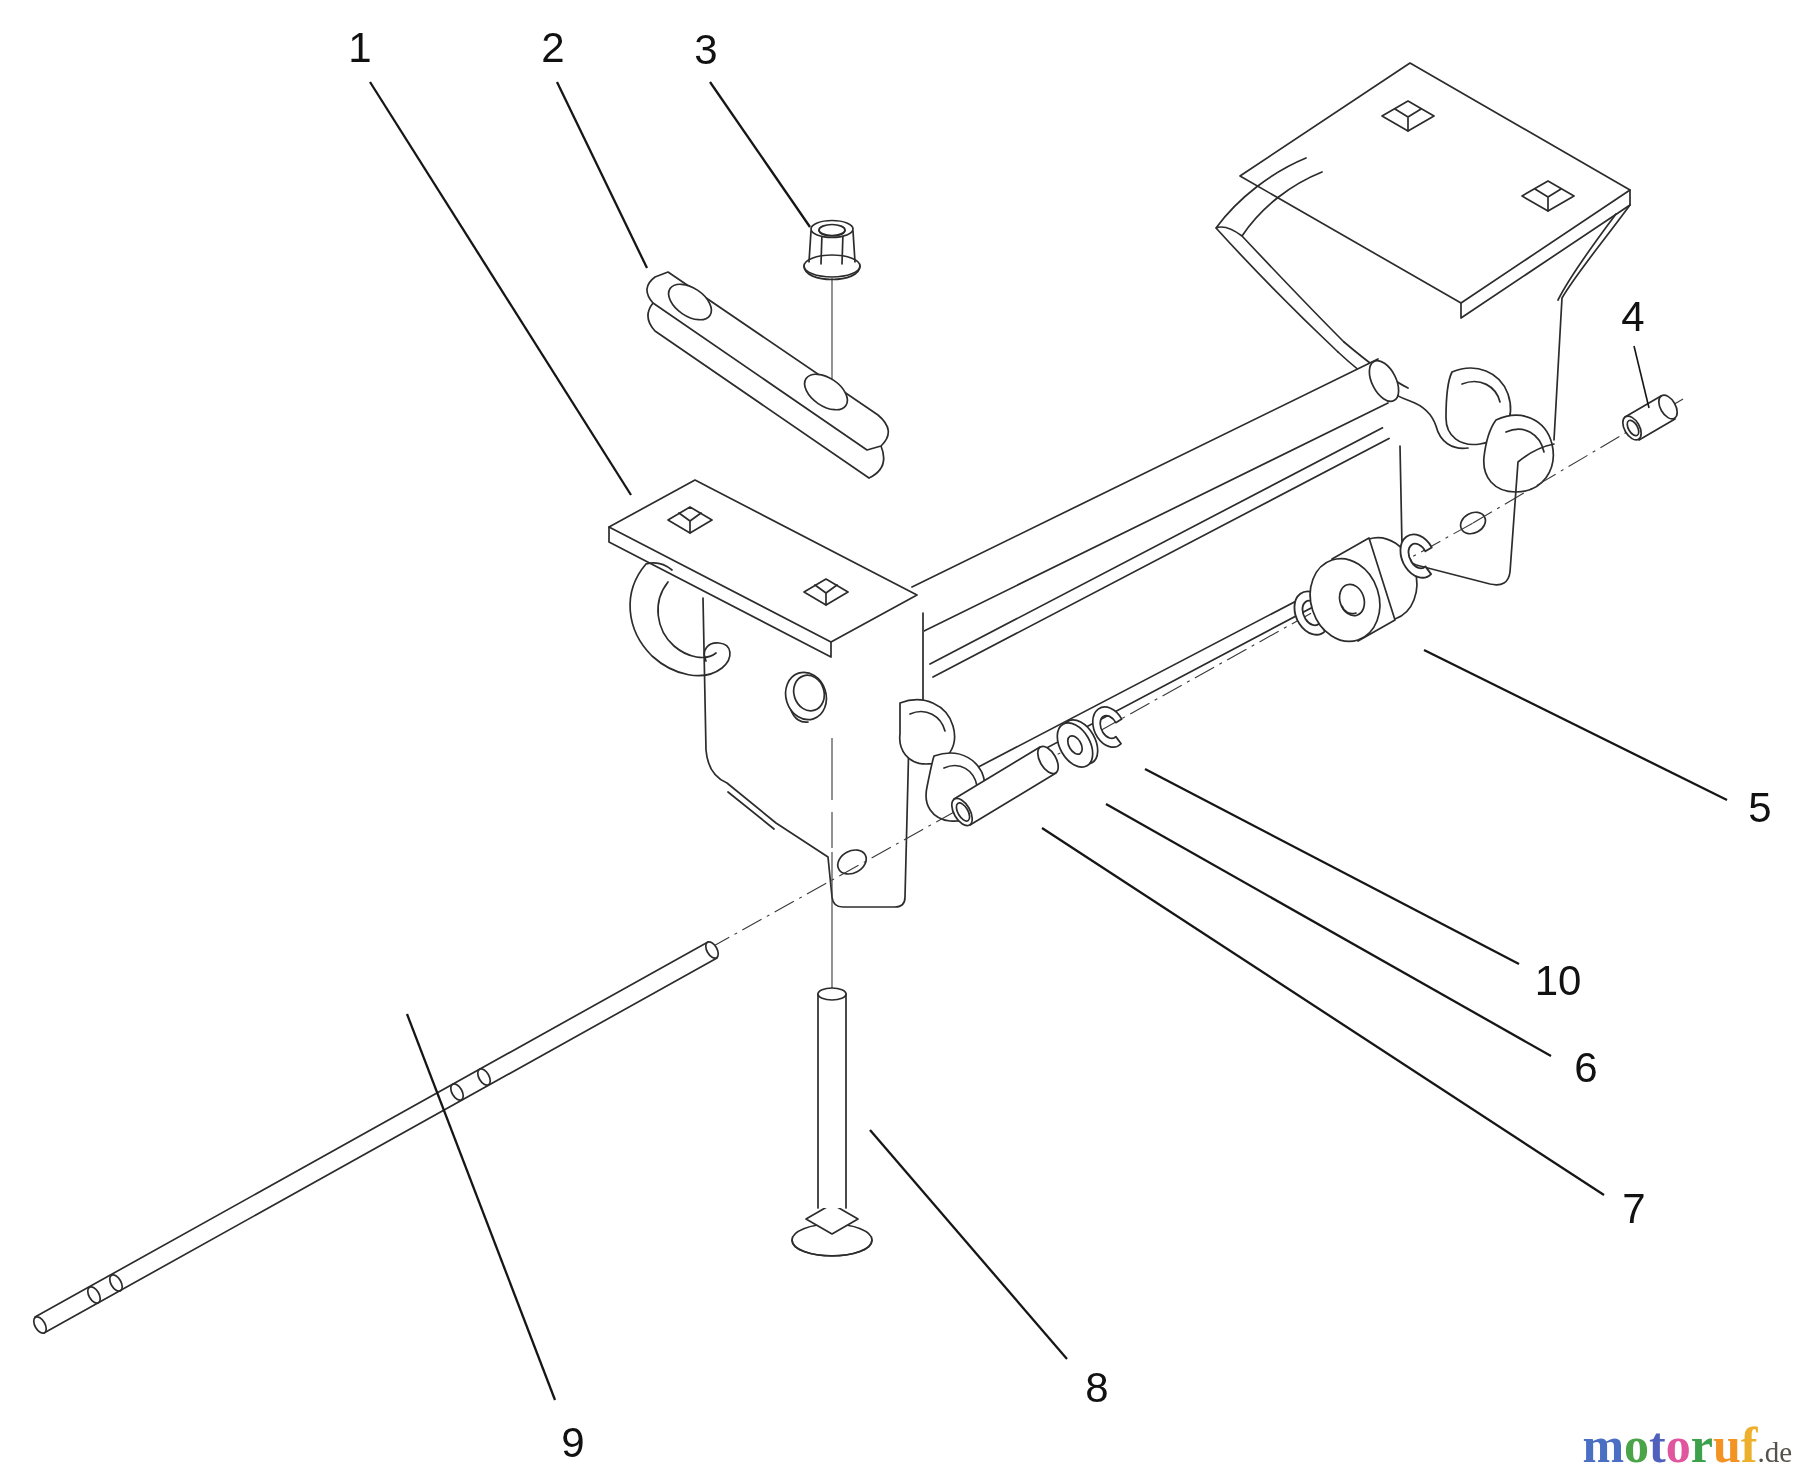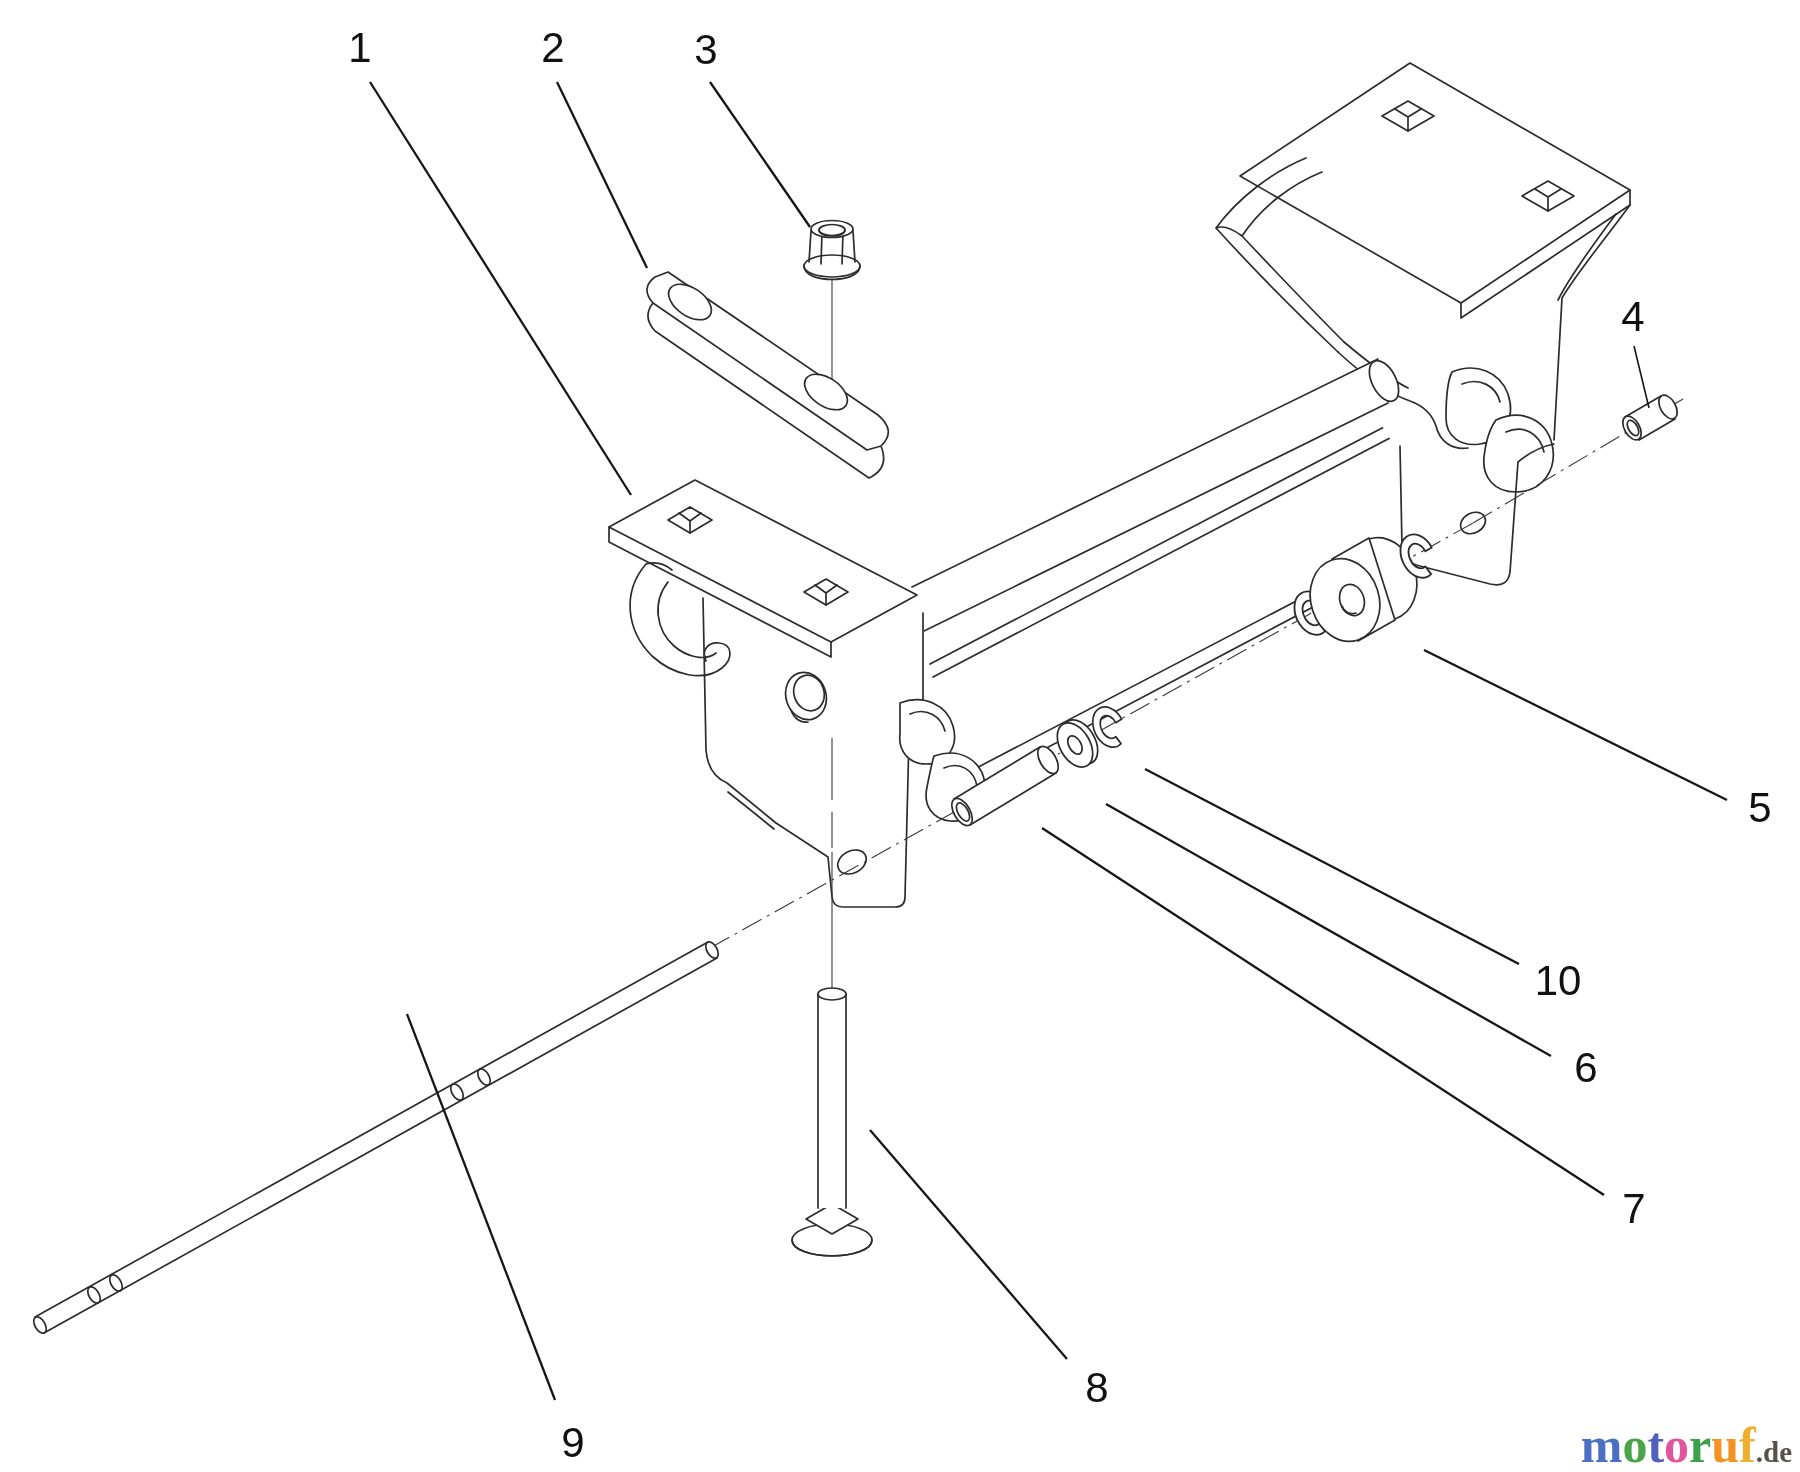--- a/index.html
+++ b/index.html
@@ -19,21 +19,21 @@
   .axis{stroke:#3a3a3a;stroke-width:1.1;fill:none;stroke-dasharray:22 6 3 6;}
   .leader{stroke:#161616;stroke-width:2.3;fill:none;}
   .leader-thin{stroke:#161616;stroke-width:1.6;fill:none;}
   .callout{font-family:"Liberation Sans",sans-serif;font-size:42px;fill:#111111;text-anchor:middle;}
   .watermark{
     position:absolute;right:8px;bottom:2px;
     font-family:"Liberation Serif", serif;
     font-weight:bold;font-size:50px;line-height:1;
     white-space:nowrap;user-select:none;
   }
-  .watermark .tld{font-size:29px;font-weight:bold;}
+  .watermark .tld{font-size:29px;font-weight:normal;}
 </style>
 </head>
 <body>
 
 <svg id="diagram-svg" width="1800" height="1472" viewBox="0 0 1800 1472">
 
   <g>
     <path class="art" d="
       M912,608 L1430,338
       M920,619 L1432,350

